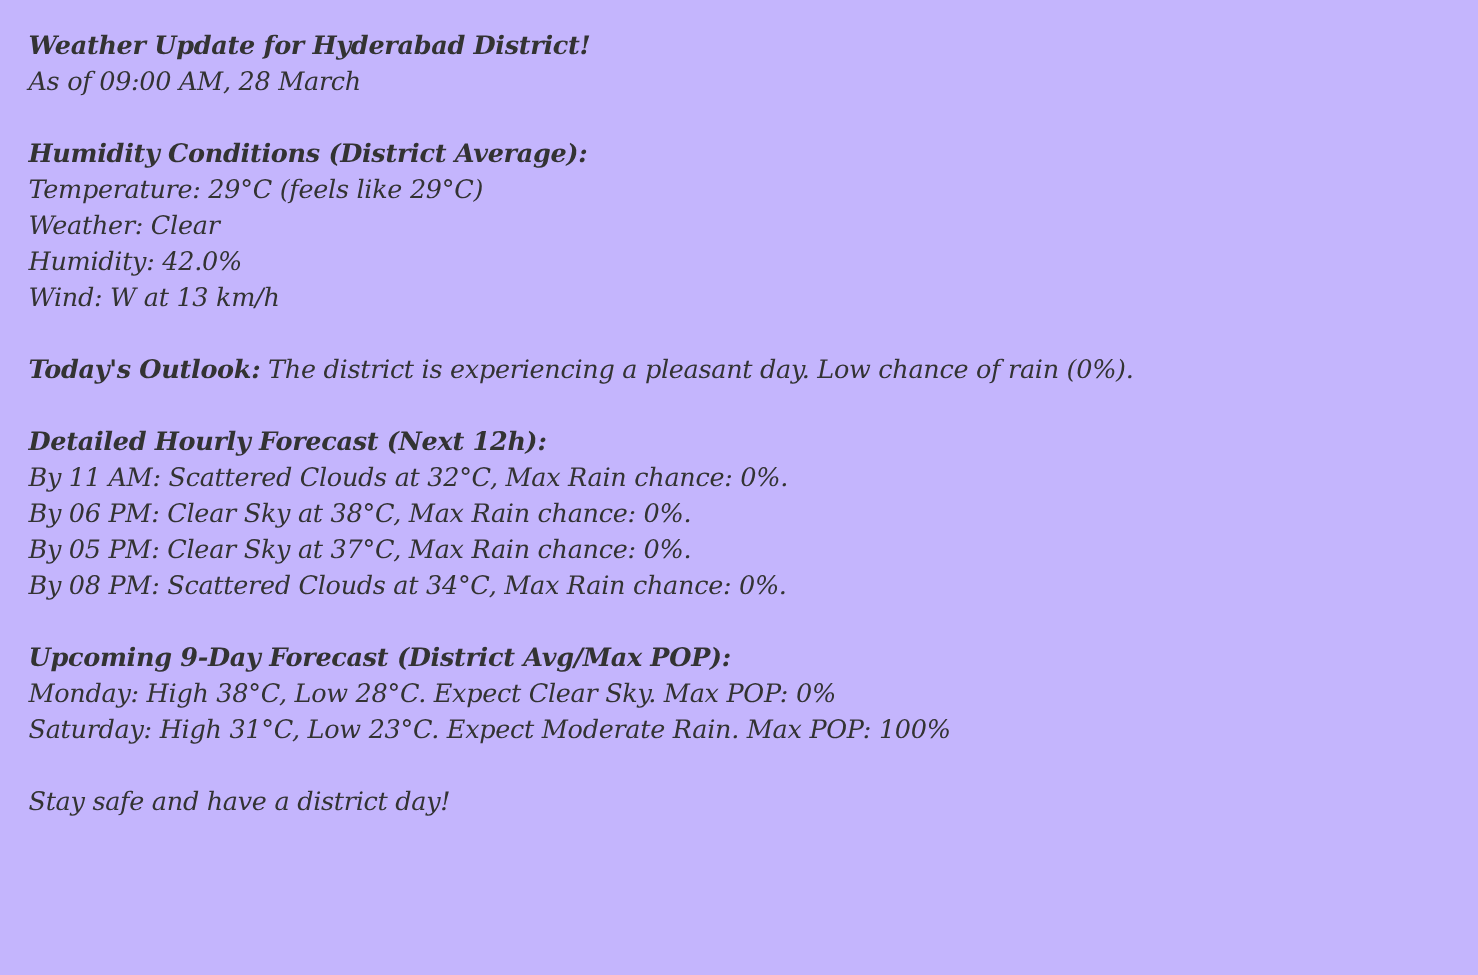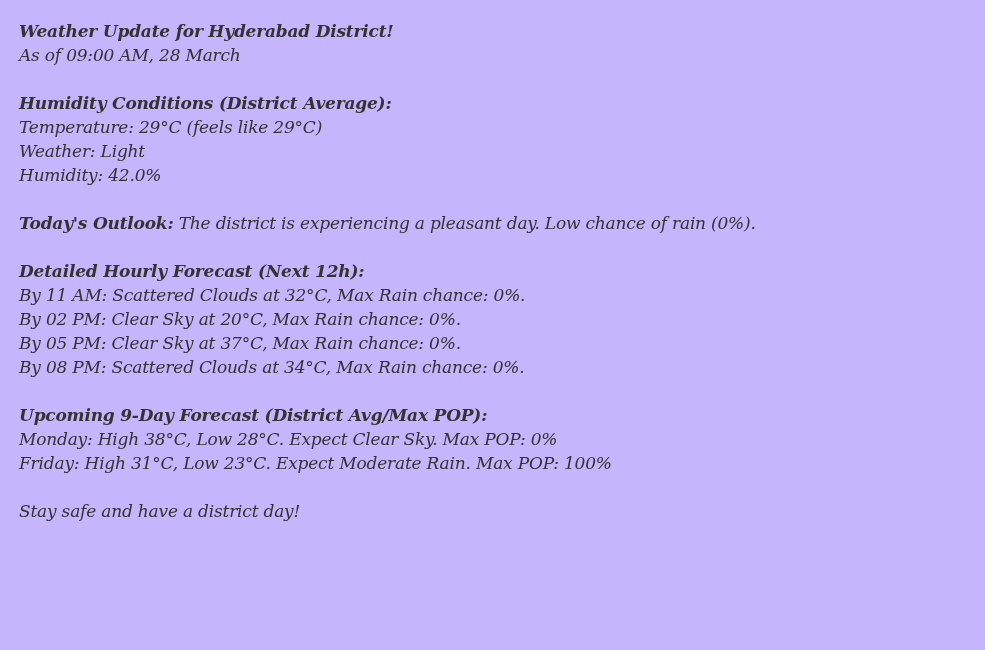--- a/index.html
+++ b/index.html
@@ -40,40 +40,41 @@
   <div class="doc">
 
     <div class="para">
       <div class="line bold">Weather Update for Hyderabad District!</div>
       <div class="line">As of 09:00 AM, 28 March</div>
     </div>
 
     <div class="para">
       <div class="line bold">Humidity Conditions (District Average):</div>
       <div class="line">Temperature: 29°C (feels like 29°C)</div>
-      <div class="line">Weather: Light</div>
+      <div class="line">Weather: Clear</div>
       <div class="line">Humidity: 42.0%</div>
+      <div class="line">Wind: W at 13 km/h</div>
     </div>
 
     <div class="para">
       <div class="line"><span class="bold">Today's Outlook:</span><span> The district is experiencing a pleasant day. Low chance of rain (0%).</span></div>
     </div>
 
     <div class="para">
       <div class="line bold">Detailed Hourly Forecast (Next 12h):</div>
       <div class="line">By 11 AM: Scattered Clouds at 32°C, Max Rain chance: 0%.</div>
-      <div class="line">By 02 PM: Clear Sky at 20°C, Max Rain chance: 0%.</div>
+      <div class="line">By 06 PM: Clear Sky at 38°C, Max Rain chance: 0%.</div>
       <div class="line">By 05 PM: Clear Sky at 37°C, Max Rain chance: 0%.</div>
       <div class="line">By 08 PM: Scattered Clouds at 34°C, Max Rain chance: 0%.</div>
     </div>
 
     <div class="para">
       <div class="line bold">Upcoming 9-Day Forecast (District Avg/Max POP):</div>
       <div class="line">Monday: High 38°C, Low 28°C. Expect Clear Sky. Max POP: 0%</div>
-      <div class="line">Friday: High 31°C, Low 23°C. Expect Moderate Rain. Max POP: 100%</div>
+      <div class="line">Saturday: High 31°C, Low 23°C. Expect Moderate Rain. Max POP: 100%</div>
     </div>
 
     <div class="para">
       <div class="line">Stay safe and have a district day!</div>
     </div>
 
   </div>
 </div>
 
 </body></html>

